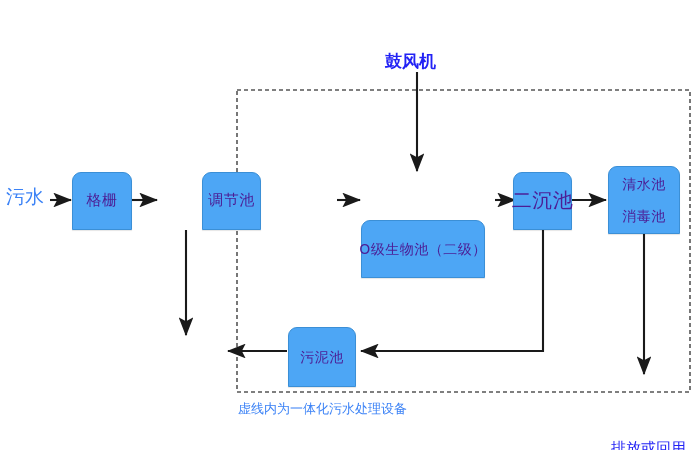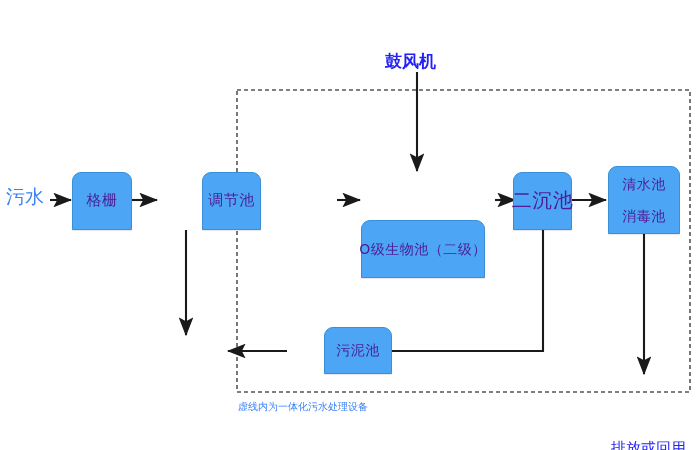--- a/index.html
+++ b/index.html
@@ -103,34 +103,34 @@
 
   <div class="node" style="left:513px; top:172px; width:59px; height:58px; font-size:20px;">
     <span>二沉池</span>
   </div>
 
   <div class="node" style="left:608px; top:166px; width:72px; height:68px; font-size:14px; flex-direction:column;gap:15px;">
     <span>清水池</span>
     <span>消毒池</span>
   </div>
 
-  <div class="node" style="left:288px; top:327px; width:68px; height:47px; font-size:14px;margin-left:36px;">
+  <div class="node" style="left:288px; top:327px; width:68px; height:60px; font-size:14px;">
     <span>污泥池</span>
   </div>
 
   <div class="plain-label lbl-black" style="left:6px; top:184px; font-size:19px;">
     <span>污水</span>
   </div>
 
   <div class="plain-label lbl-blue" style="left:385px; top:50px; font-size:17px; font-weight:700;text-align:right;">
     <span>鼓风机</span>
   </div>
 
 
-  <div class="plain-label lbl-black" style="left:238px; top:400px; font-size:10px;text-align:center;">
+  <div class="plain-label lbl-black" style="left:238px; top:400px; font-size:13px;text-align:center;">
     <span>虚线内为一体化污水处理设备</span>
   </div>
 
   <div class="plain-label lbl-blue" style="left:611px; top:400px; font-size:15px;margin-top:39px;">
     <span>排放或回用</span>
   </div>
 
 </div>
 
 </body></html>

